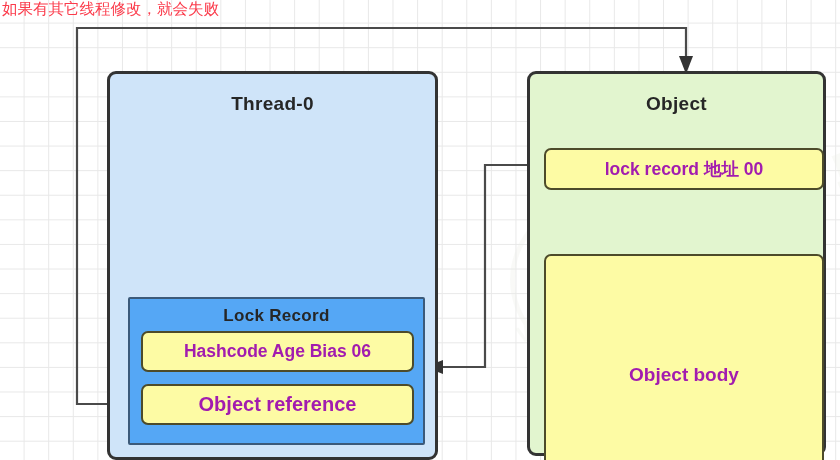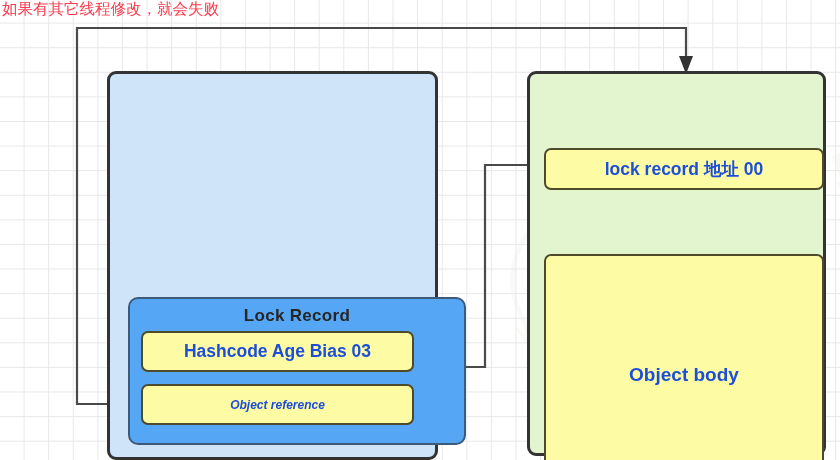--- a/index.html
+++ b/index.html
@@ -120,62 +120,61 @@
     height: 385px;
     background: #e2f5cf;
   }
   #object-panel .panel-title { top: 19px; }
 
   
   #lock-record-panel {
     position: absolute;
     left: 18px;
     top: 223px;
-    width: 338px;
+    width: 297px;
     height: 148px;
     background: #55a7f5;
     border: 2px solid #3c5a7a;
-    border-radius: 10px;
+    border-radius: 2px;
     box-sizing: border-box;
   }
   #lock-record-panel .panel-title {
     top: 7px;
     font-size: 17px;
     color: #262626;
   }
 
   .ybox {
     position: absolute;
     background: #fdfba4;
     border: 2px solid #4d4b2a;
     border-radius: 7px;
     box-sizing: border-box;
     display: flex;
     align-items: center;
     justify-content: center;
     font-weight: 700;
-    color: #1d4ed8;
+    color: #a21caf;
     font-size: 17px;
   }
 
   
   #lr-hashcode {
     left: 11px;
     top: 32px;
     width: 273px;
     height: 41px;
     font-size: 17.5px;
   }
   #lr-objref {
     left: 11px;
     top: 85px;
     width: 273px;
     height: 41px;
-    font-size: 12px;
-    font-style: italic;
+    font-size: 20px;
   }
 
   
   #ob-lockrecord {
     left: 14px;
     top: 74px;
     width: 280px;
     height: 42px;
     font-size: 17.5px;
   }
@@ -210,26 +209,28 @@
     <path d="M 137 404 L 77 404 L 77 28 L 686 28 L 686 62" fill="none" stroke="#4a4a4a" stroke-width="2.2"></path>
     <polygon points="686,74 679,56 693,56" fill="#333333"></polygon>
 
     <path d="M 541 165 L 485 165 L 485 367 L 437 367" fill="none" stroke="#4a4a4a" stroke-width="2.2"></path>
     <polygon points="425,367 443,360 443,374" fill="#333333"></polygon>
   </svg>
 
   <div class="note-text">如果有其它线程修改，就会失败</div>
 
   <div class="panel" id="thread-panel">
+    <div class="panel-title">Thread-0</div>
 
     <div id="lock-record-panel">
       <div class="panel-title">Lock Record</div>
-      <div class="ybox" id="lr-hashcode">Hashcode Age Bias 03</div>
+      <div class="ybox" id="lr-hashcode">Hashcode Age Bias 06</div>
       <div class="ybox" id="lr-objref">Object reference</div>
     </div>
   </div>
 
   <div class="panel" id="object-panel">
+    <div class="panel-title">Object</div>
     <div class="ybox" id="ob-lockrecord">lock record 地址 00</div>
     <div class="ybox" id="ob-body">Object body</div>
   </div>
 
 </div>
 
 </body></html>

